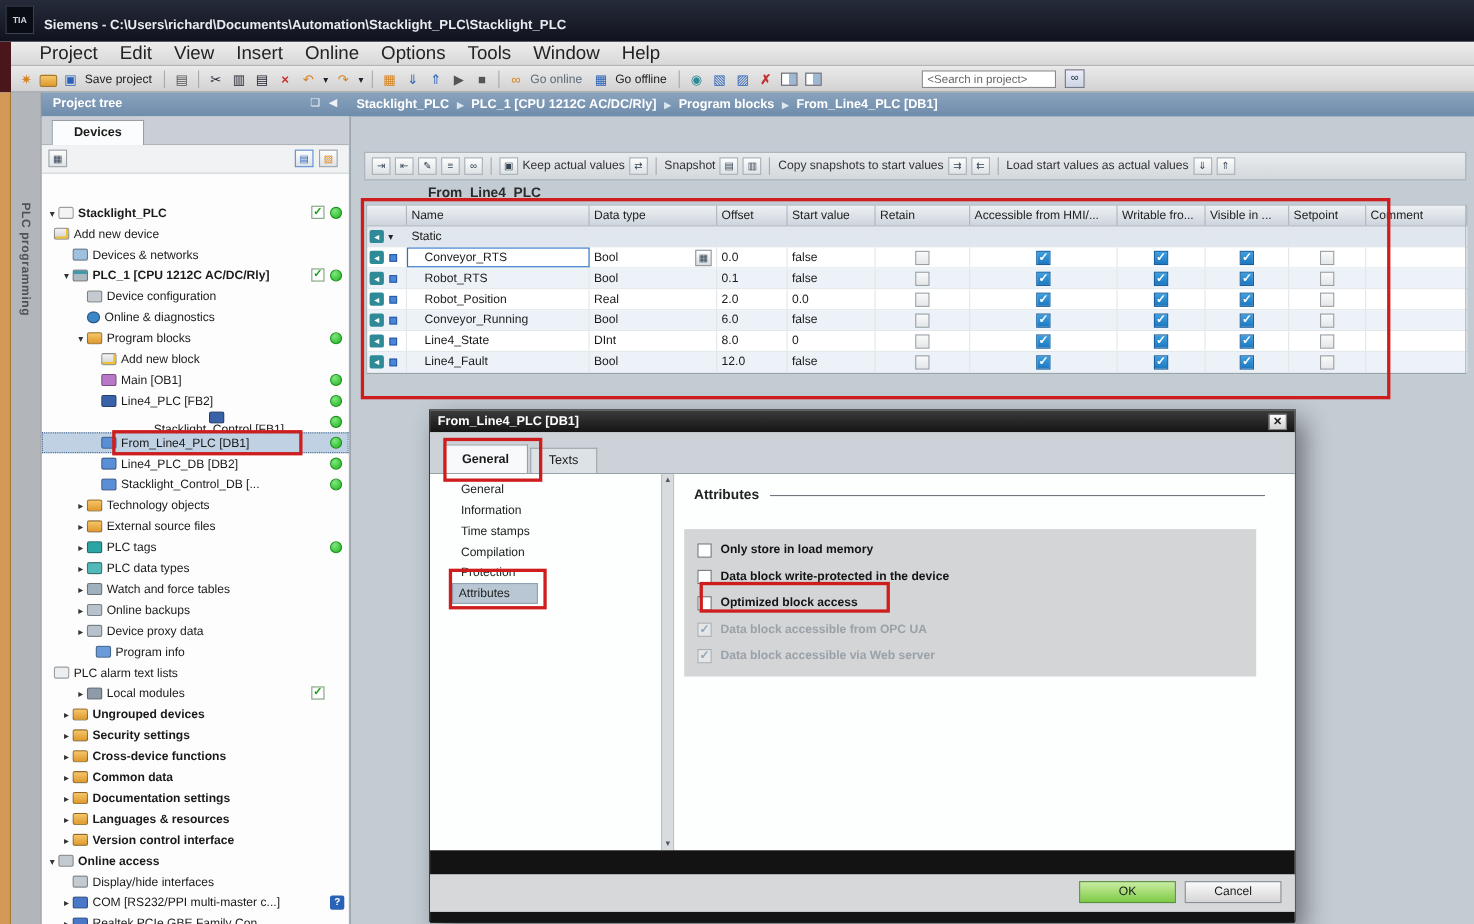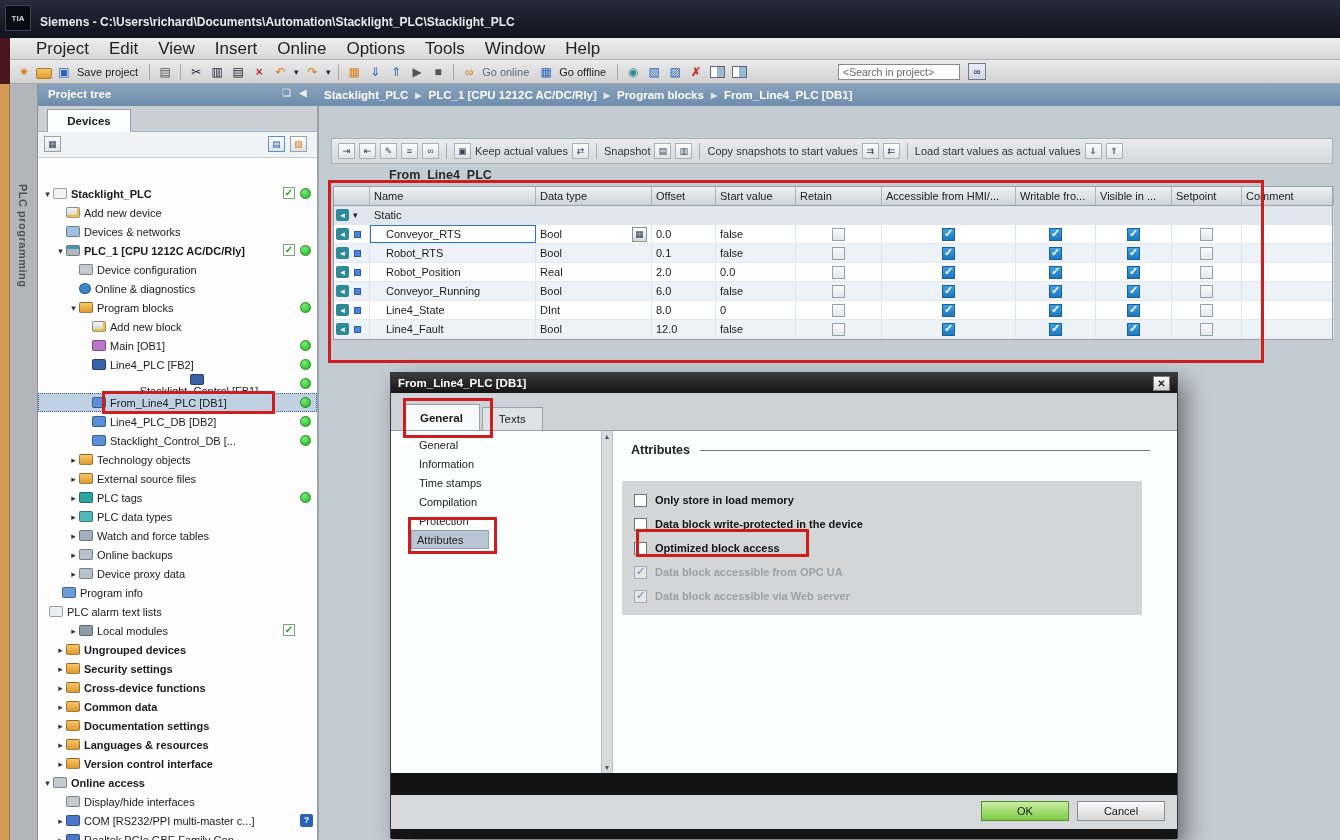--- a/index.html
+++ b/index.html
@@ -235,21 +235,21 @@
       <span class="pti" style="left:252px;color:#d8821e">▧</span>
     </div>
     <div class="tree">
         <div class="tree-row" style="padding-left: 4px;">
           <span class="tw">▾</span>
           <span class="ti ti-project"></span>
           <span class="tl b">Stacklight_PLC</span>
           <span class="ind chk">✓</span>
           <span class="ind dotg"></span>
         </div>
-        <div class="tree-row" style="padding-left: 17px;">
+        <div class="tree-row" style="">
           <span class="tw"></span>
           <span class="ti ti-add-device"></span>
           <span class="tl">Add new device</span>
         </div>
         <div class="tree-row" style="padding-left: 17px;">
           <span class="tw"></span>
           <span class="ti ti-networks"></span>
           <span class="tl">Devices &amp; networks</span>
         </div>
         <div class="tree-row" style="padding-left: 17px;">
@@ -345,21 +345,21 @@
         <div class="tree-row" style="padding-left: 30px;">
           <span class="tw">▸</span>
           <span class="ti ti-backup"></span>
           <span class="tl">Online backups</span>
         </div>
         <div class="tree-row" style="padding-left: 30px;">
           <span class="tw">▸</span>
           <span class="ti ti-proxy"></span>
           <span class="tl">Device proxy data</span>
         </div>
-        <div class="tree-row" style="padding-left: 13px;">
+        <div class="tree-row" style="padding-left: 38px;">
           <span class="tw"></span>
           <span class="ti ti-program-info"></span>
           <span class="tl">Program info</span>
         </div>
         <div class="tree-row" style="">
           <span class="tw"></span>
           <span class="ti ti-alarm-texts"></span>
           <span class="tl">PLC alarm text lists</span>
         </div>
         <div class="tree-row" style="padding-left: 30px;">

